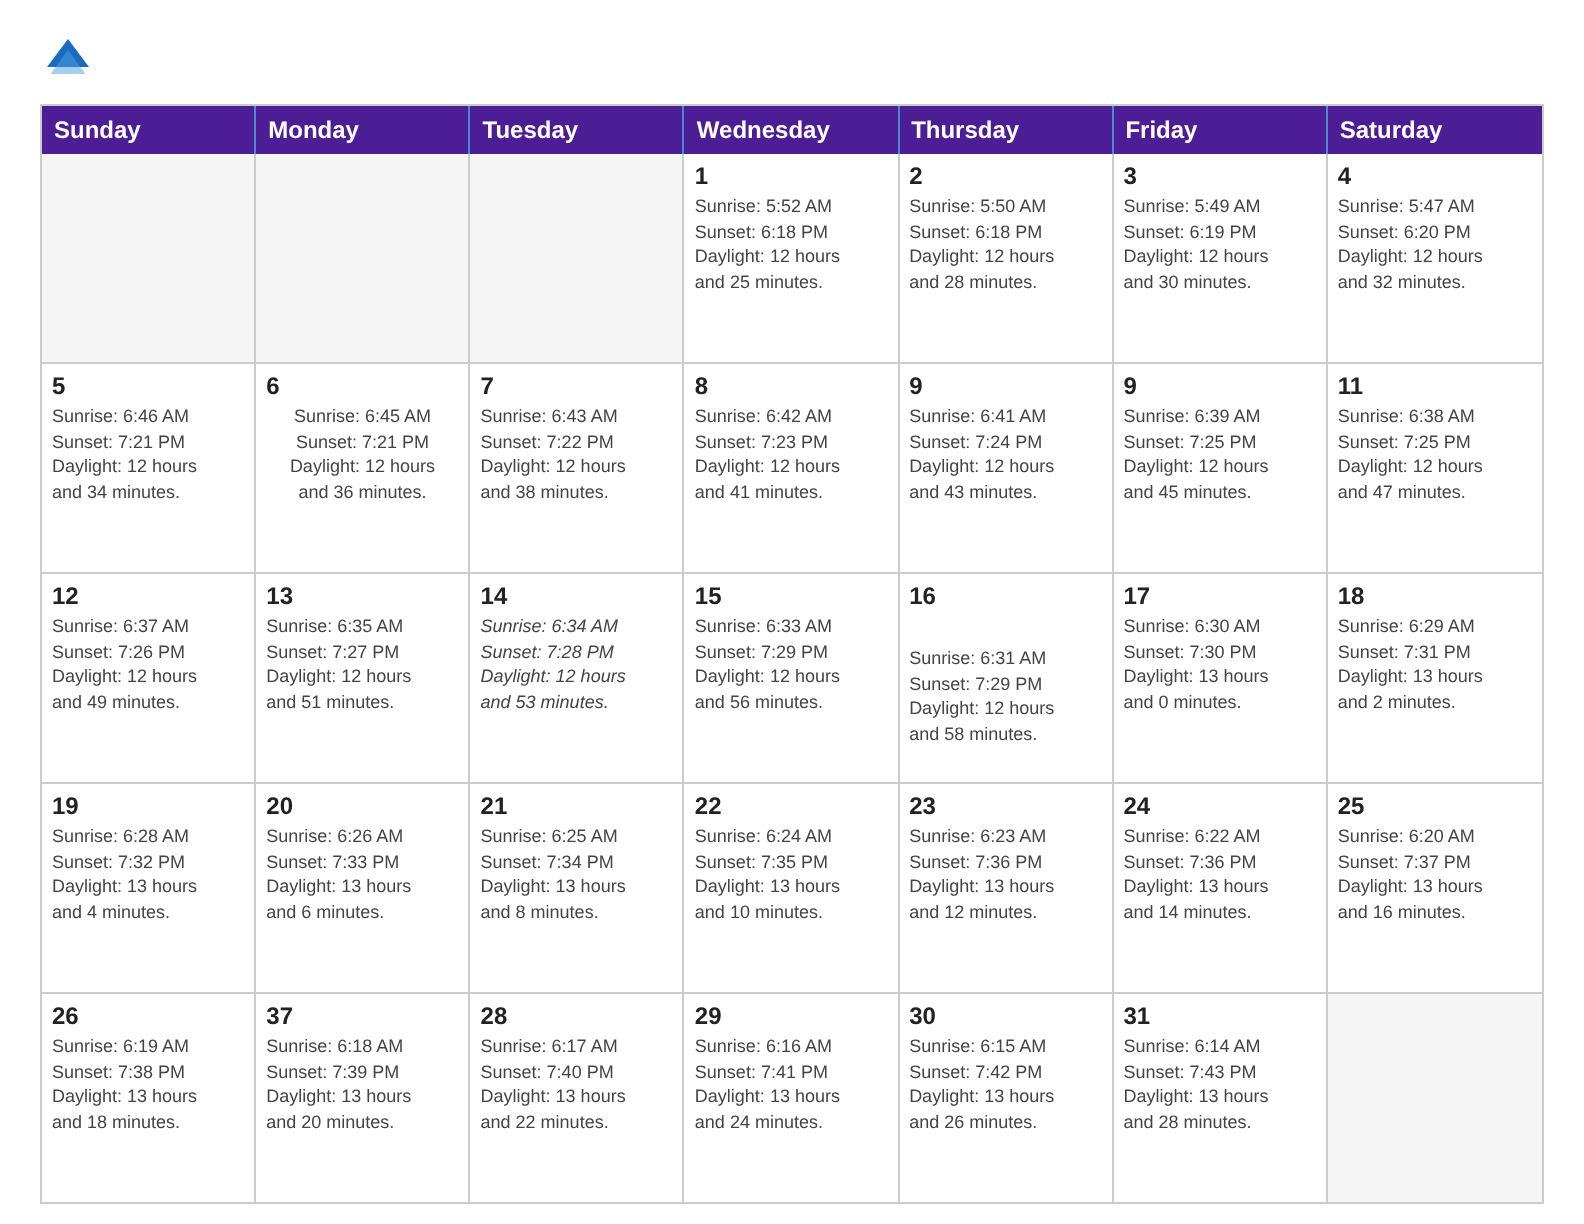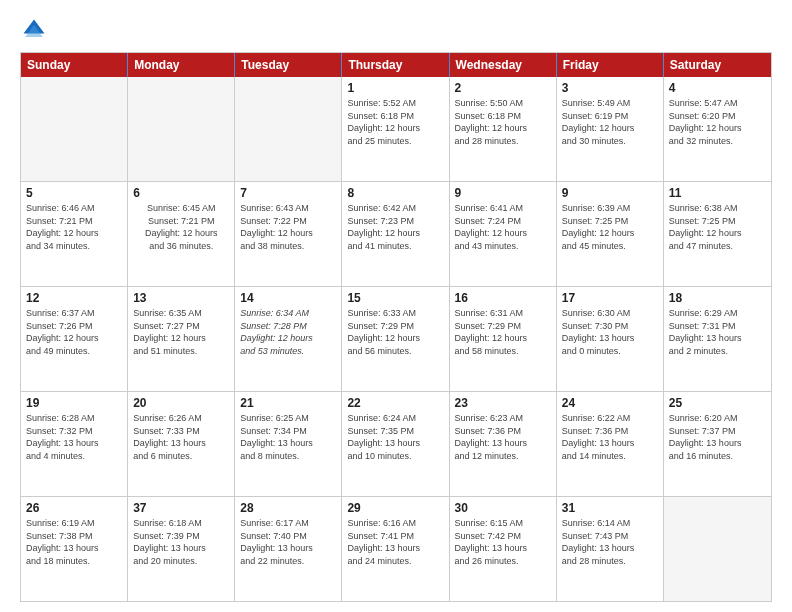--- a/index.html
+++ b/index.html
@@ -62,21 +62,21 @@
     }
     .calendar {
       flex: 1;
       display: flex;
       flex-direction: column;
       border: 1px solid #ccc;
     }
     .cal-header {
       display: grid;
       grid-template-columns: repeat(7, 1fr);
-      background: #b91c1c;
+      background: #4c1d95;
     }
     .cal-header-cell {
       color: #fff;
       font-weight: bold;
       font-size: 12px;
       padding: 5px 6px;
       text-align: left;
       border-right: 1px solid #4a8ad4;
     }
     .cal-header-cell:last-child { border-right: none; }
@@ -134,22 +134,22 @@
       <div class="month-title"></div>
       <div class="subtitle"></div>
     </div>
   </div>
 
   <div class="calendar">
     <div class="cal-header">
     <div class="cal-header-cell">Sunday</div>
         <div class="cal-header-cell">Monday</div>
         <div class="cal-header-cell">Tuesday</div>
+        <div class="cal-header-cell">Wednesday</div>
         <div class="cal-header-cell">Thursday</div>
-        <div class="cal-header-cell">Wednesday</div>
         <div class="cal-header-cell">Friday</div>
         <div class="cal-header-cell">Saturday</div>
       </div>
     <div class="cal-body">
     <div class="cal-row">
           <div class="cal-cell empty"></div>
           <div class="cal-cell empty"></div>
           <div class="cal-cell empty"></div>
           <div class="cal-cell">
             <div class="day-num">1</div>
@@ -255,21 +255,21 @@
           </div>
           <div class="cal-cell">
             <div class="day-num">15</div>
             <div class="day-info" style="white-space: pre-line;">Sunrise: 6:33 AM
 Sunset: 7:29 PM
 Daylight: 12 hours
 and 56 minutes.</div>
           </div>
           <div class="cal-cell">
             <div class="day-num">16</div>
-            <div class="day-info" style="white-space: pre-line;">Sunrise: 6:31 AM
+            <div class="day-info" style="white-space: pre-line; margin-top: 16px;">Sunrise: 6:31 AM
 Sunset: 7:29 PM
 Daylight: 12 hours
 and 58 minutes.</div>
           </div>
           <div class="cal-cell">
             <div class="day-num">17</div>
             <div class="day-info" style="white-space: pre-line;">Sunrise: 6:30 AM
 Sunset: 7:30 PM
 Daylight: 13 hours
 and 0 minutes.</div>

